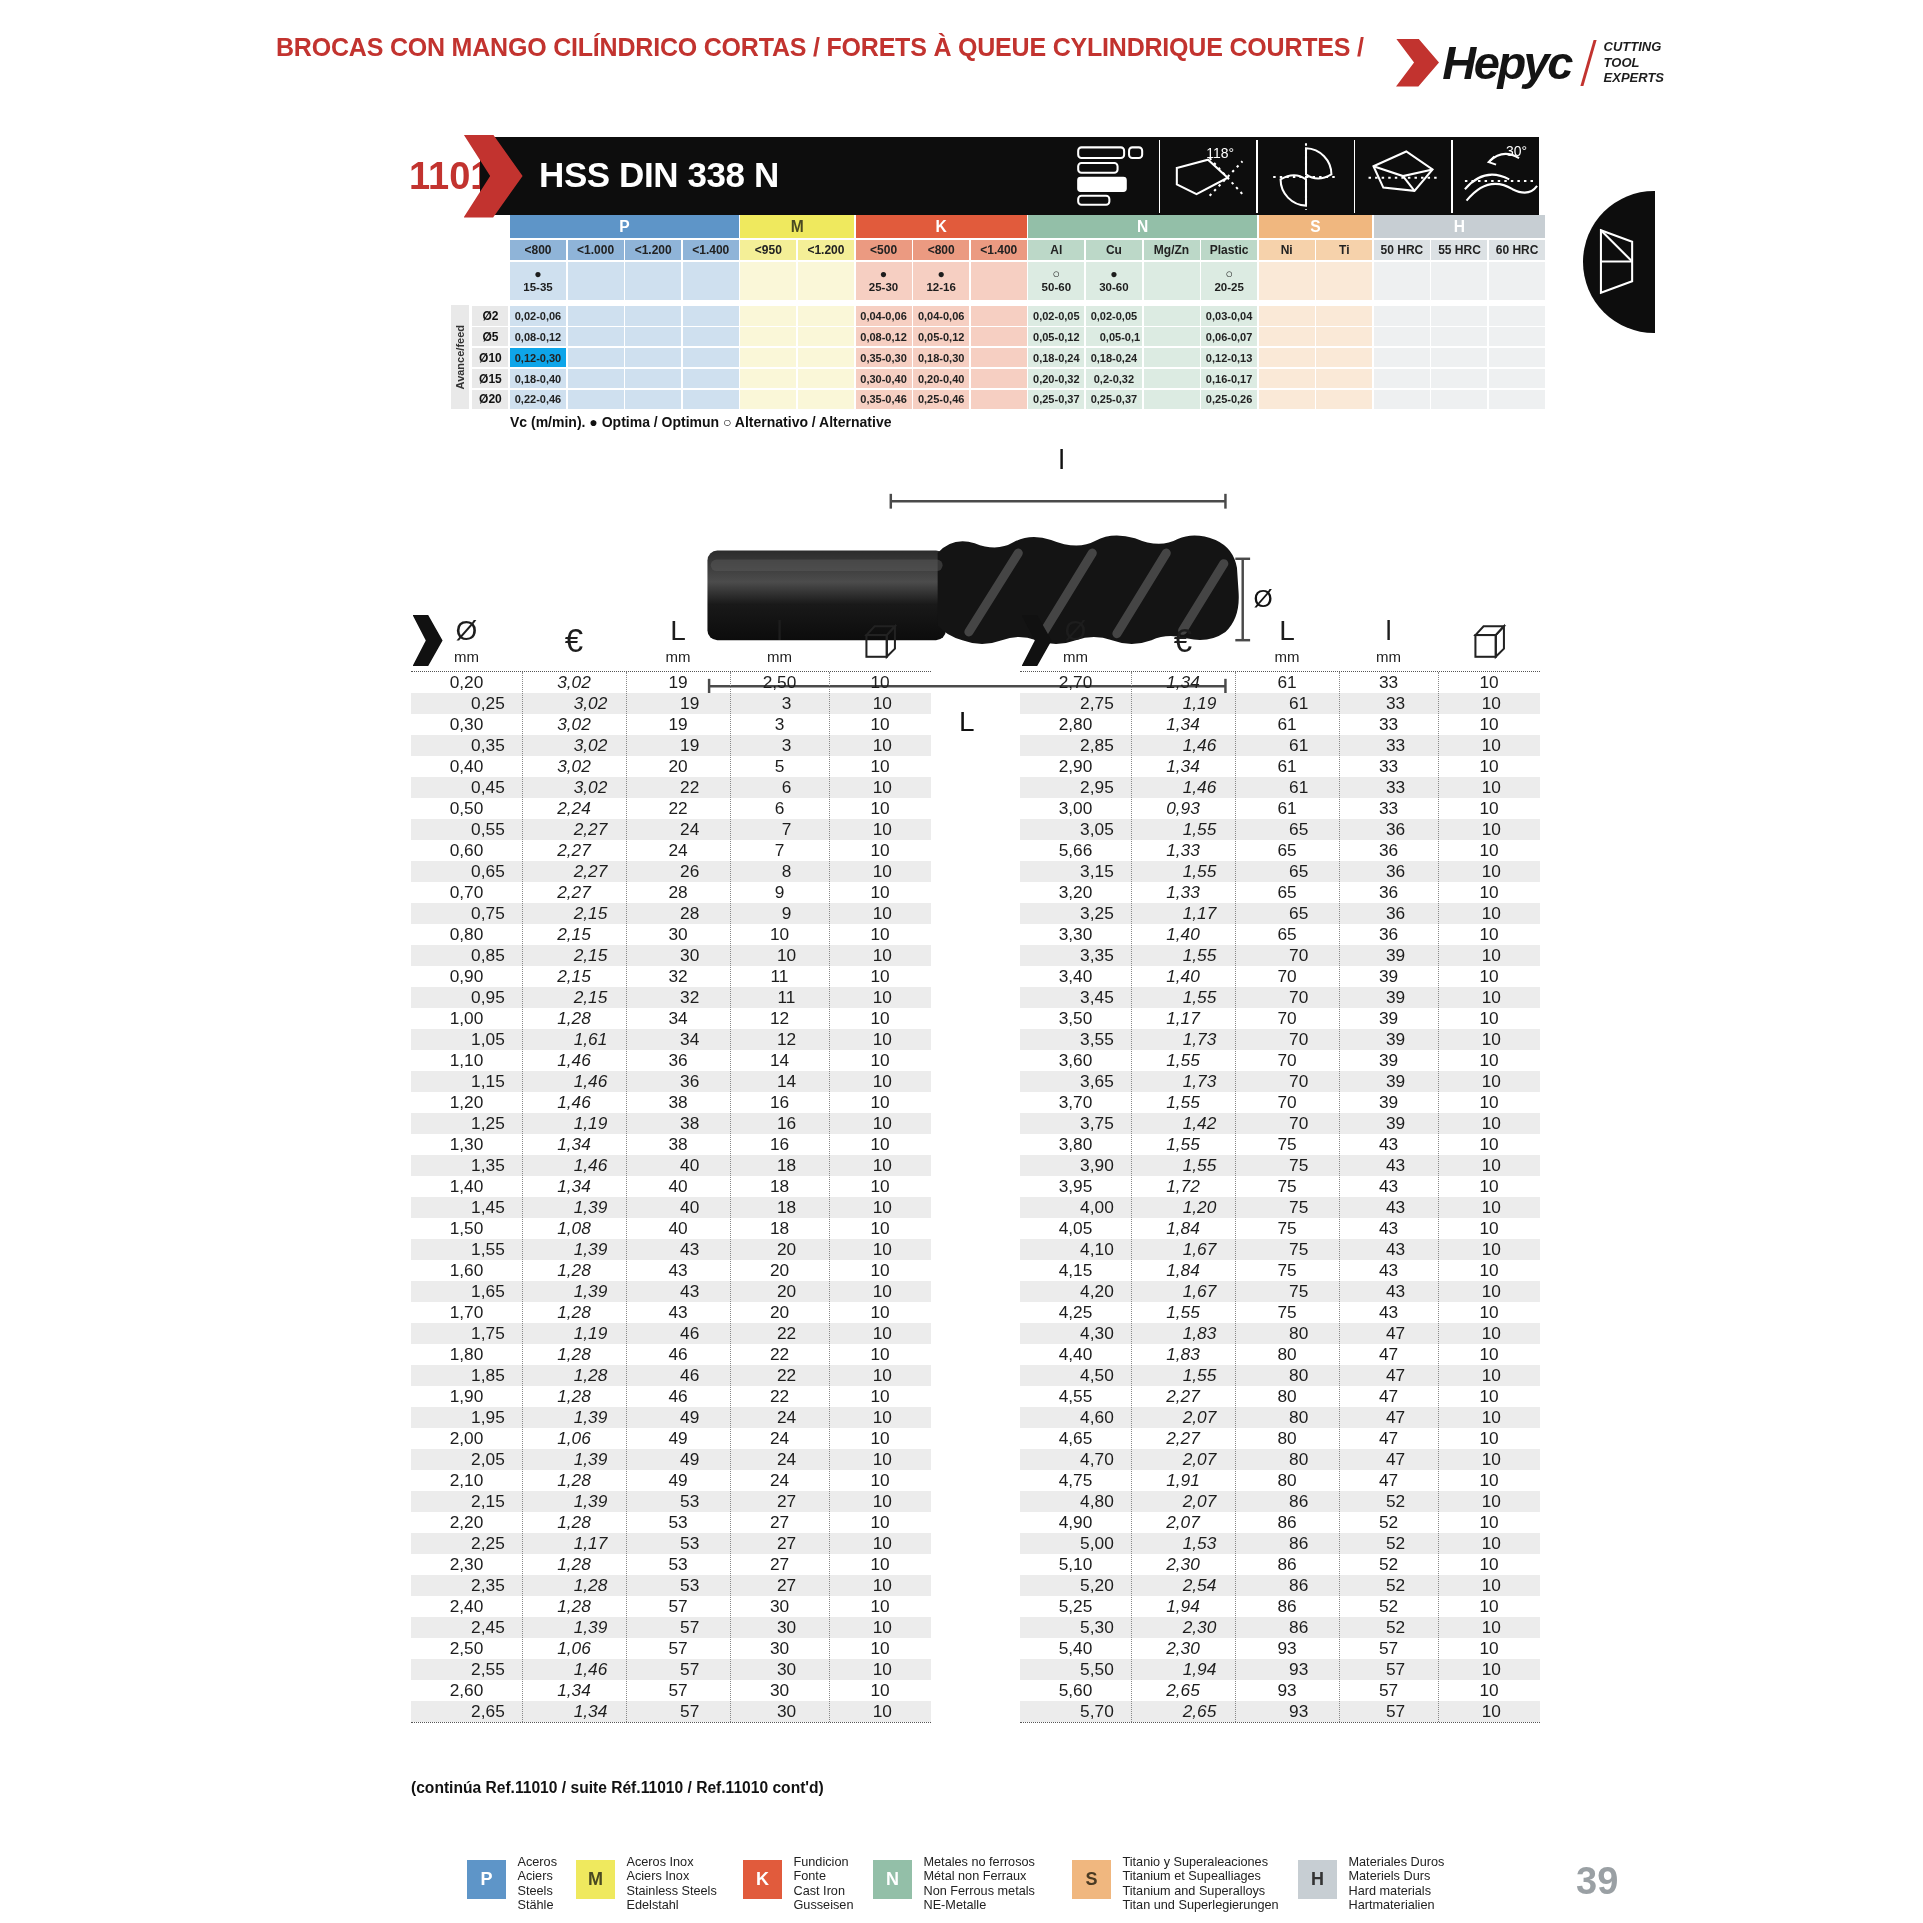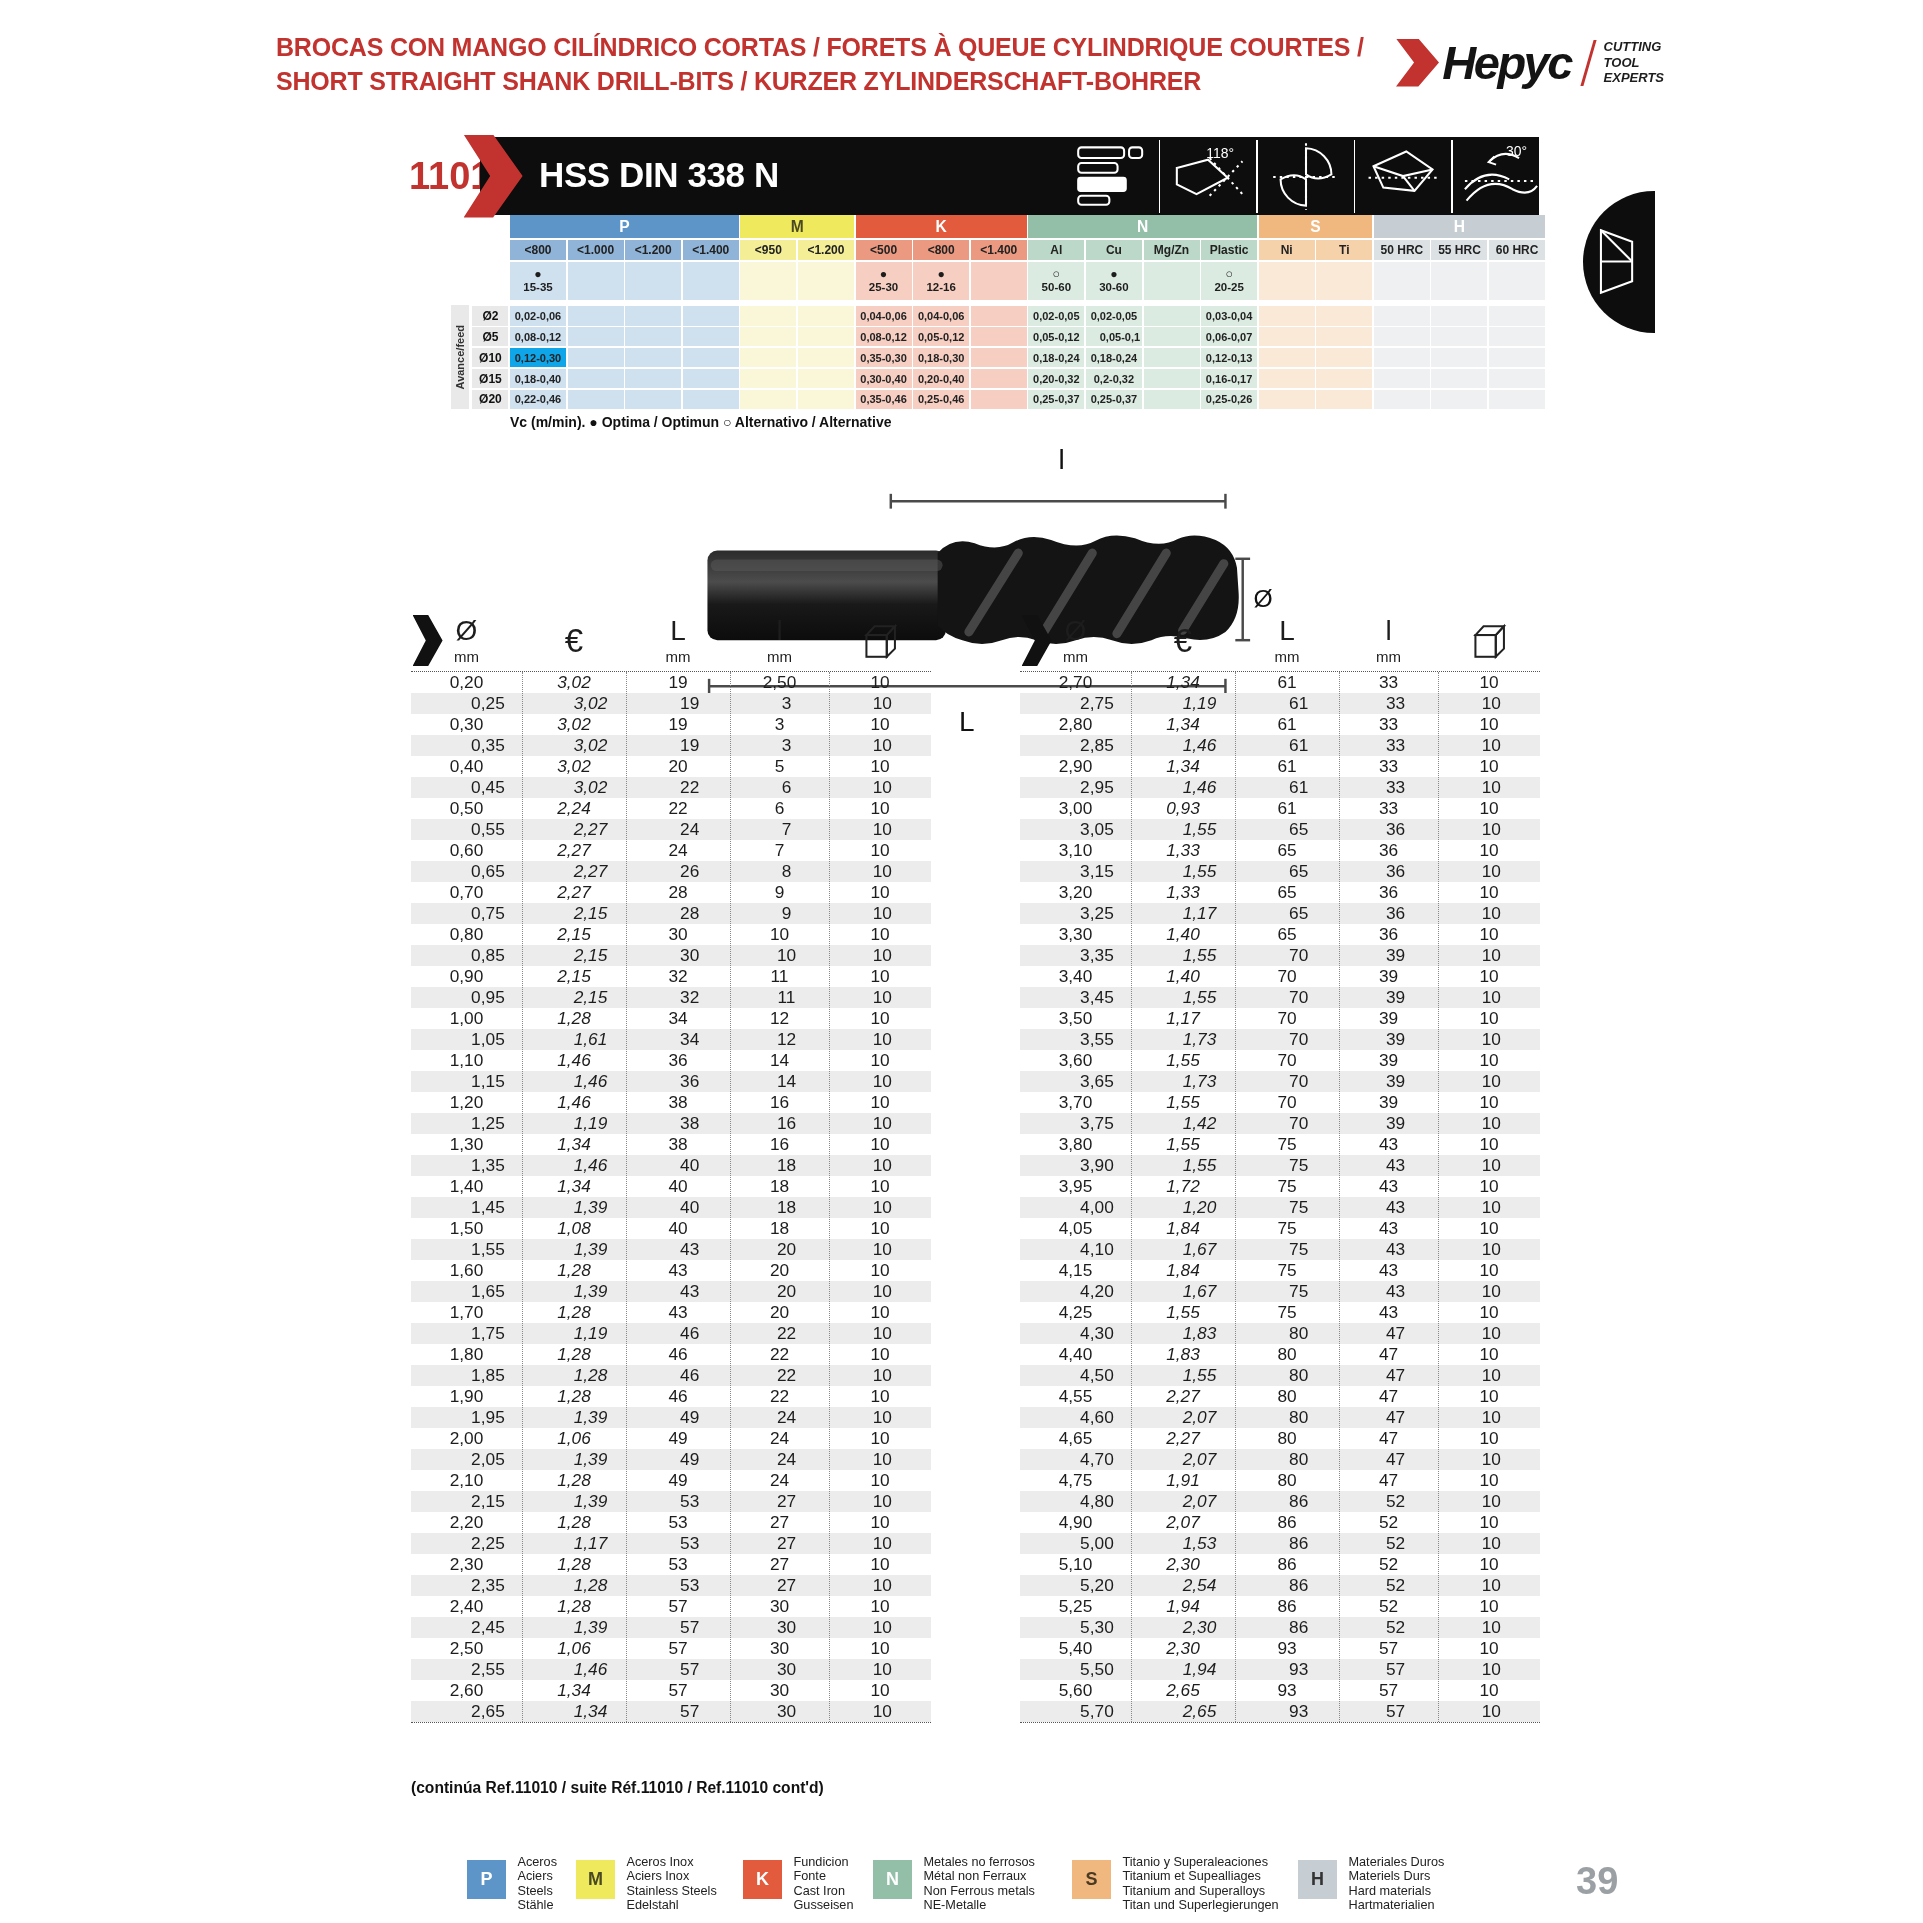--- a/index.html
+++ b/index.html
@@ -86,21 +86,20 @@
   .legend-box{width:39px;height:39px;display:flex;align-items:center;justify-content:center;
     font-size:18px;font-weight:bold;margin-right:11.5px;margin-top:5px;}
   .legend-lines{font-size:12.7px;line-height:14.4px;color:#222;white-space:pre-line;}
   .page-num{position:absolute;left:1576px;top:1860px;color:#9aa0a4;font-size:38px;font-weight:bold;}
 </style>
 </head>
 <body>
 
 <div class="page-title">
   <div>BROCAS CON MANGO CILÍNDRICO CORTAS / FORETS À QUEUE CYLINDRIQUE COURTES /</div>
-  <div>SHORT STRAIGHT SHANK DRILL-BITS / KURZER ZYLINDERSCHAFT-BOHRER</div>
 </div>
 
 <div class="logo">
   <div class="logo-chev"></div>
   <div class="logo-word">Hepyc</div>
   <div class="logo-slash"></div>
   <div class="logo-tag">CUTTING
 TOOL
 EXPERTS</div>
 </div>
@@ -849,21 +848,21 @@
         <div class="c-qty col-qty">10</div>
       </div>
       <div class="pt-row alt">
         <div class="c-dia col-dia">3,05</div>
         <div class="c-eur col-eur">1,55</div>
         <div class="c-len col-len">65</div>
         <div class="c-flu col-flu">36</div>
         <div class="c-qty col-qty">10</div>
       </div>
       <div class="pt-row">
-        <div class="c-dia col-dia">3,10</div>
+        <div class="c-dia col-dia">5,66</div>
         <div class="c-eur col-eur">1,33</div>
         <div class="c-len col-len">65</div>
         <div class="c-flu col-flu">36</div>
         <div class="c-qty col-qty">10</div>
       </div>
       <div class="pt-row alt">
         <div class="c-dia col-dia">3,15</div>
         <div class="c-eur col-eur">1,55</div>
         <div class="c-len col-len">65</div>
         <div class="c-flu col-flu">36</div>

